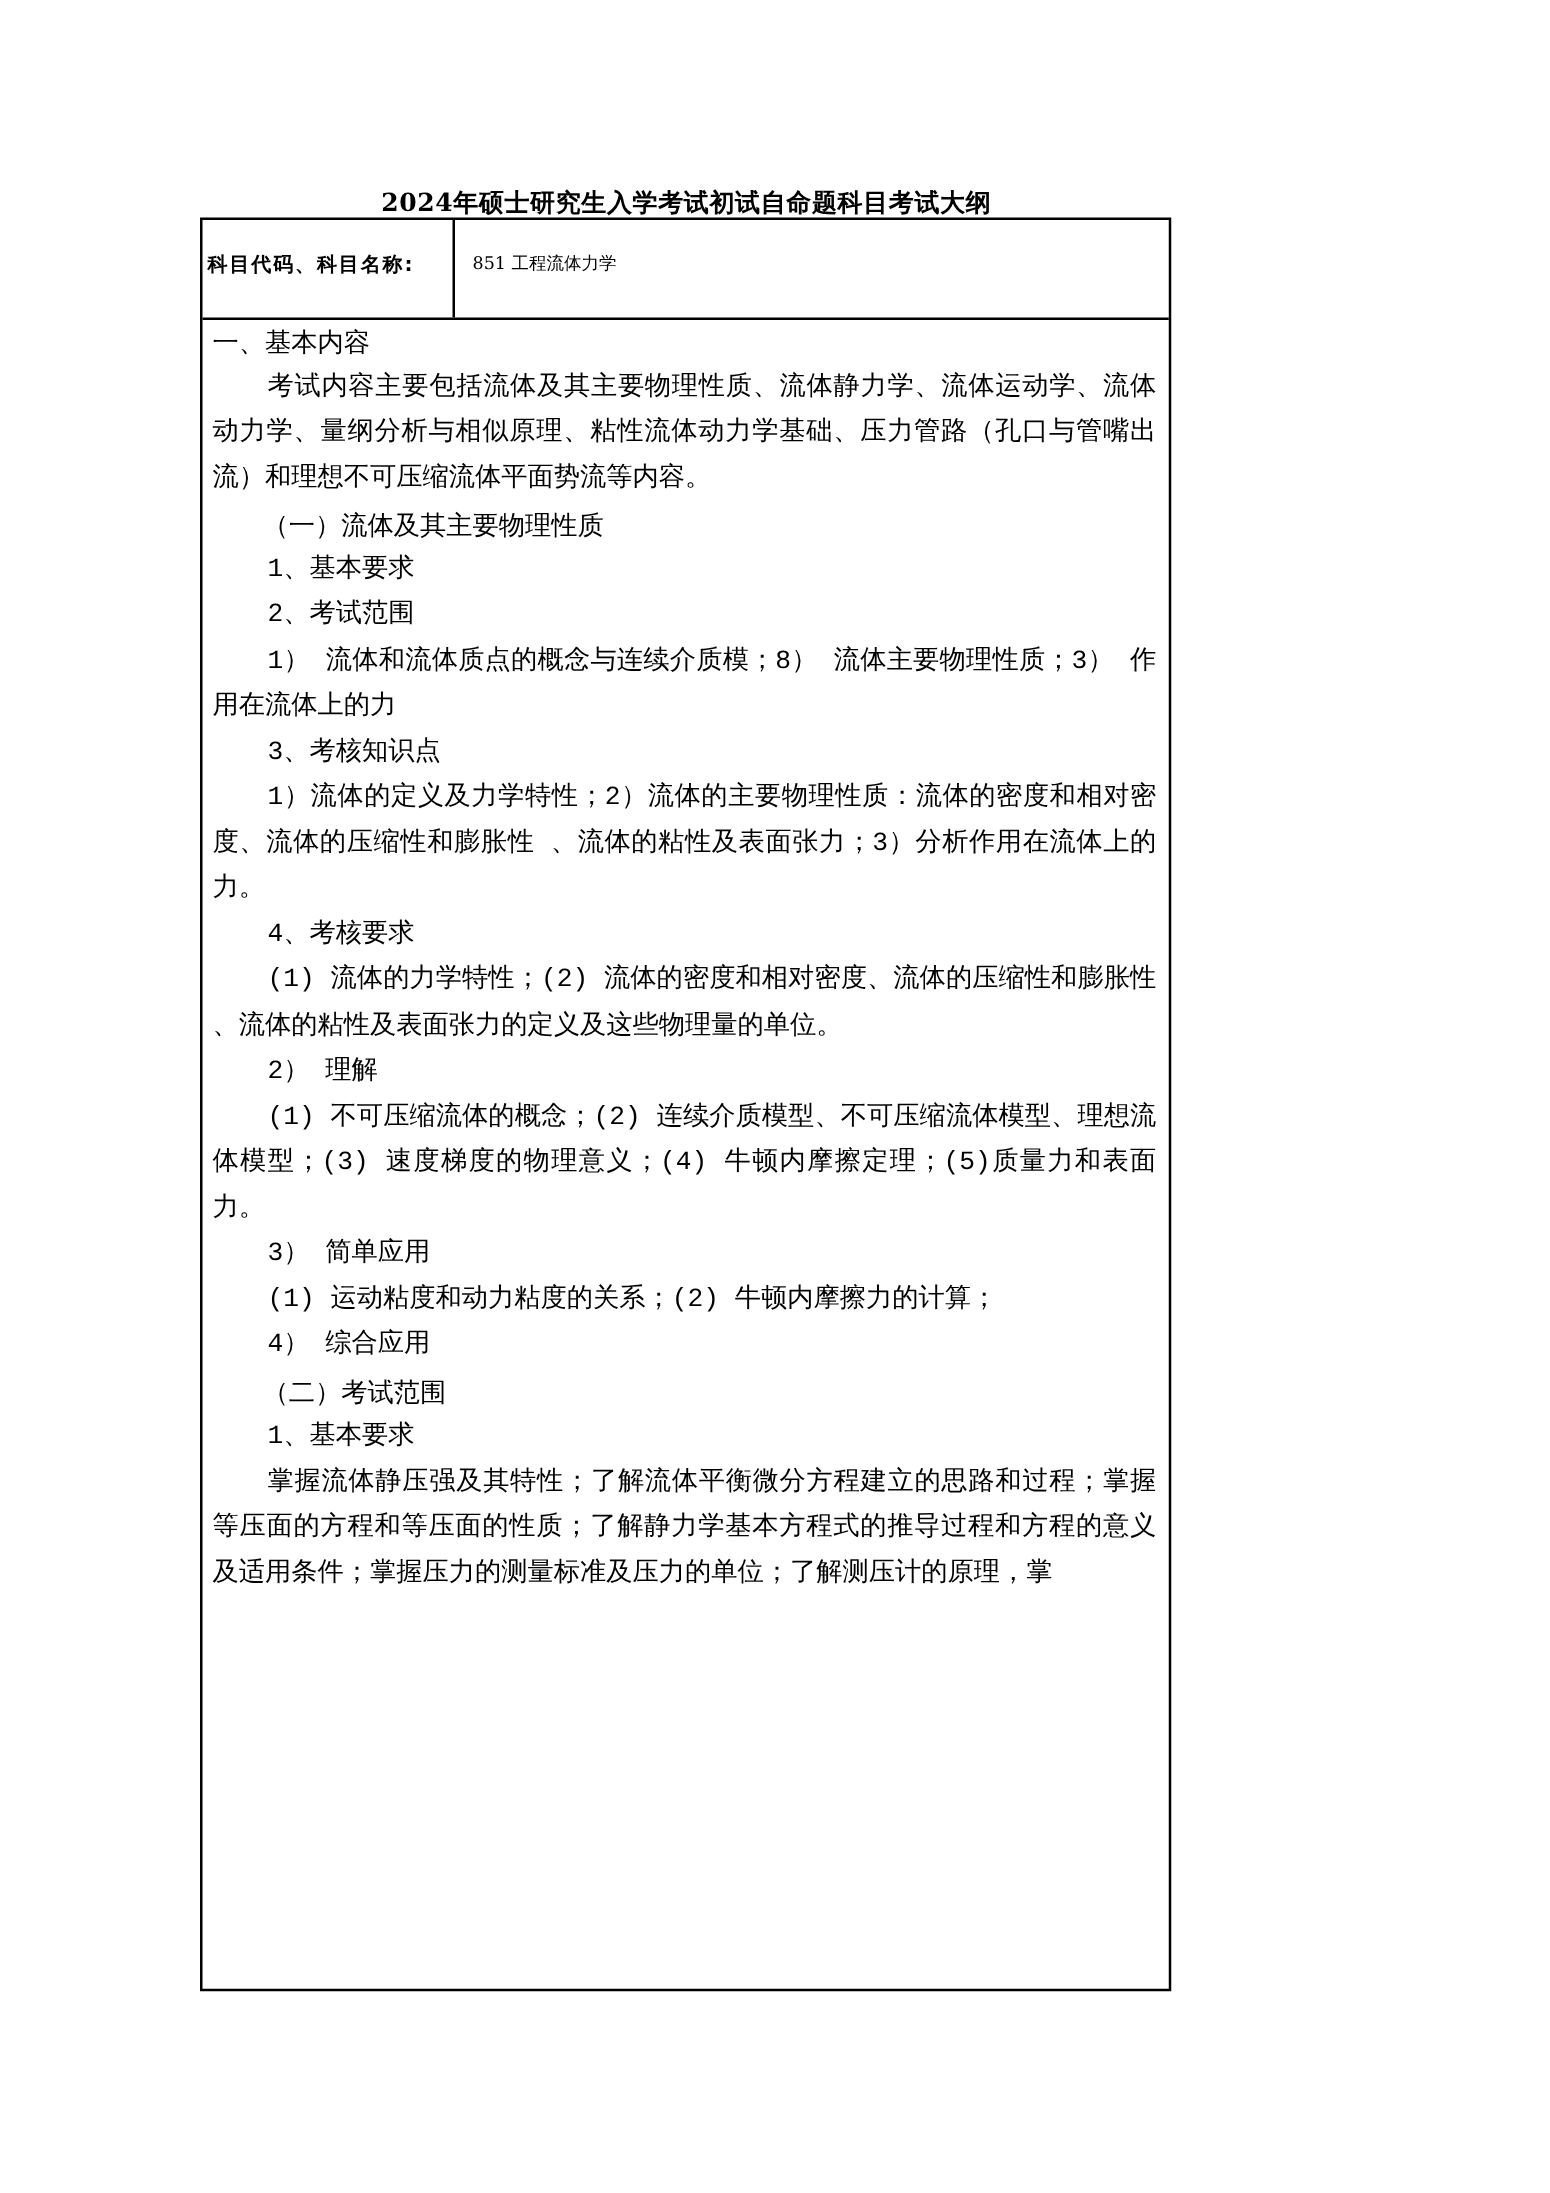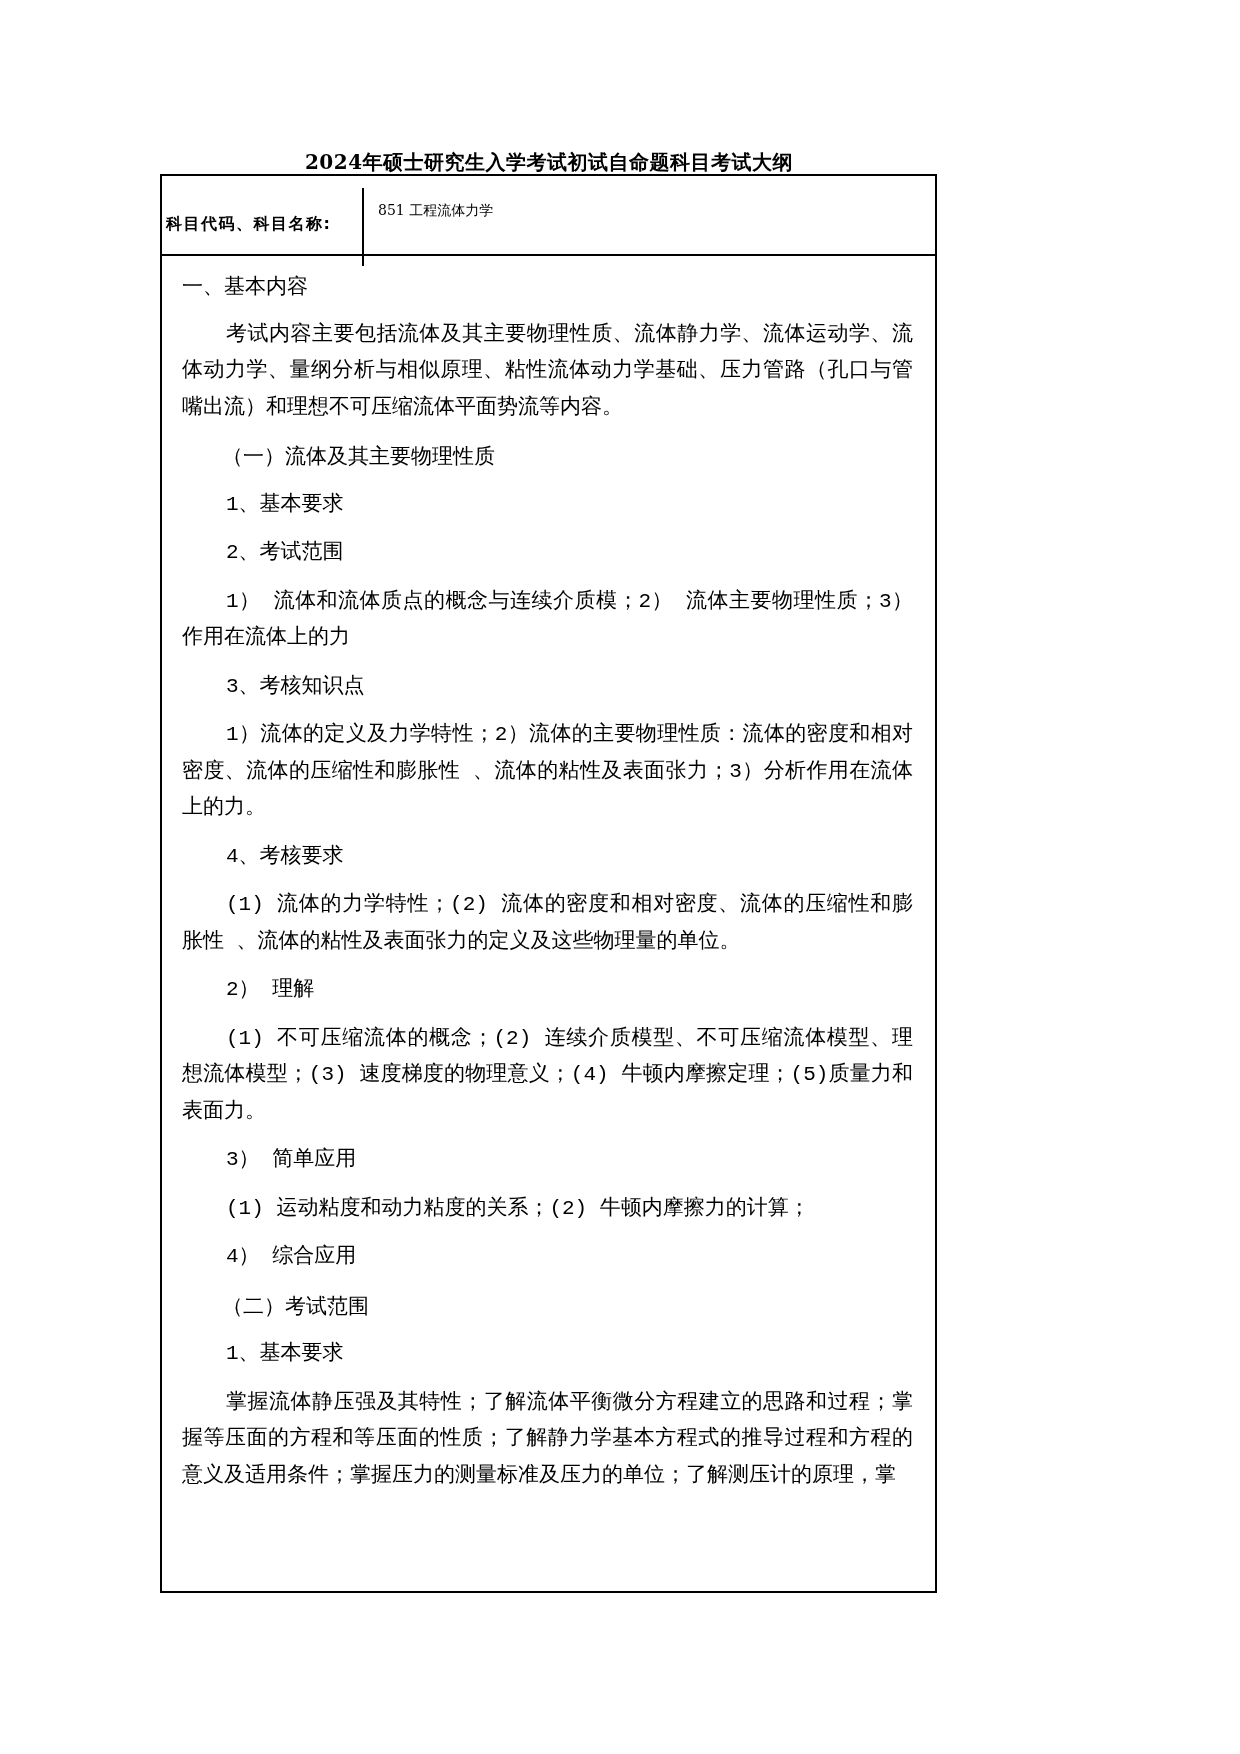--- a/index.html
+++ b/index.html
@@ -15,37 +15,37 @@
     }
     .outline-table {
       position: absolute; left: 160px; top: 174px; width: 777px; height: 1419px;
       border: 2px solid #000; box-sizing: border-box;
     }
     .header-row {
       position: absolute; left: 0; top: 0; right: 0; height: 80px;
       border-bottom: 2px solid #000; box-sizing: border-box;
     }
     .header-label {
-      position: absolute; left: 0; top: 12px; width: 202px; height: 78px;
+      position: absolute; left: 0; top: 0; width: 202px; height: 78px;
       border-right: 2px solid #000; box-sizing: border-box;
       font-size: 16px; font-weight: bold; letter-spacing: 1.5px;
       padding: 26px 0 0 4px;
       font-family: "DejaVu Sans", sans-serif;
     }
     .header-value {
       position: absolute; left: 216px; top: 26px;
       font-size: 14px; font-family: "DejaVu Serif", serif;
     }
     .body-cell {
       position: absolute; left: 0; top: 80px; right: 0; bottom: 0;
       padding: 0 10px 0 8px; box-sizing: border-box;
       font-size: 21px; line-height: 36.5px;
       font-family: "DejaVu Sans", sans-serif;
     }
-    .body-cell p { margin: 12px; text-align: justify; }
+    .body-cell p { margin: 0; text-align: justify; }
     .indent { text-indent: 44px; font-family: Liberation Mono, monospace; }
     .indent-sub { text-indent: 40px; }
     .l0 { text-indent: 0; }
   </style>
 </head>
 <body>
 
 <div class="page-title">2024年硕士研究生入学考试初试自命题科目考试大纲</div>
 
 <div class="outline-table">
@@ -54,21 +54,21 @@
     <div class="header-value">851 工程流体力学</div>
   </div>
 
   <div class="body-cell">
     <p class="l0">一、基本内容</p>
     <p class="indent">考试内容主要包括流体及其主要物理性质、流体静力学、流体运动学、流体动力学、量纲分析与相似原理、粘性流体动力学基础、压力管路（孔口与管嘴出流）和理想不可压缩流体平面势流等内容。</p>
 
     <p class="indent-sub">（一）流体及其主要物理性质</p>
     <p class="indent">1、基本要求</p>
     <p class="indent">2、考试范围</p>
-    <p class="indent">1） 流体和流体质点的概念与连续介质模；2） 流体主要物理性质；3） 作用在流体上的力</p>
+    <p class="indent">1） 流体和流体质点的概念与连续介质模；8） 流体主要物理性质；3） 作用在流体上的力</p>
     <p class="indent">3、考核知识点</p>
     <p class="indent">1）流体的定义及力学特性；2）流体的主要物理性质：流体的密度和相对密度、流体的压缩性和膨胀性 、流体的粘性及表面张力；3）分析作用在流体上的力。</p>
     <p class="indent">4、考核要求</p>
 
     <p class="indent">(1) 流体的力学特性；(2) 流体的密度和相对密度、流体的压缩性和膨胀性 、流体的粘性及表面张力的定义及这些物理量的单位。</p>
     <p class="indent">2） 理解</p>
     <p class="indent">(1) 不可压缩流体的概念；(2) 连续介质模型、不可压缩流体模型、理想流体模型；(3) 速度梯度的物理意义；(4) 牛顿内摩擦定理；(5)质量力和表面力。</p>
     <p class="indent">3） 简单应用</p>
     <p class="indent">(1) 运动粘度和动力粘度的关系；(2) 牛顿内摩擦力的计算；</p>
     <p class="indent">4） 综合应用</p>

